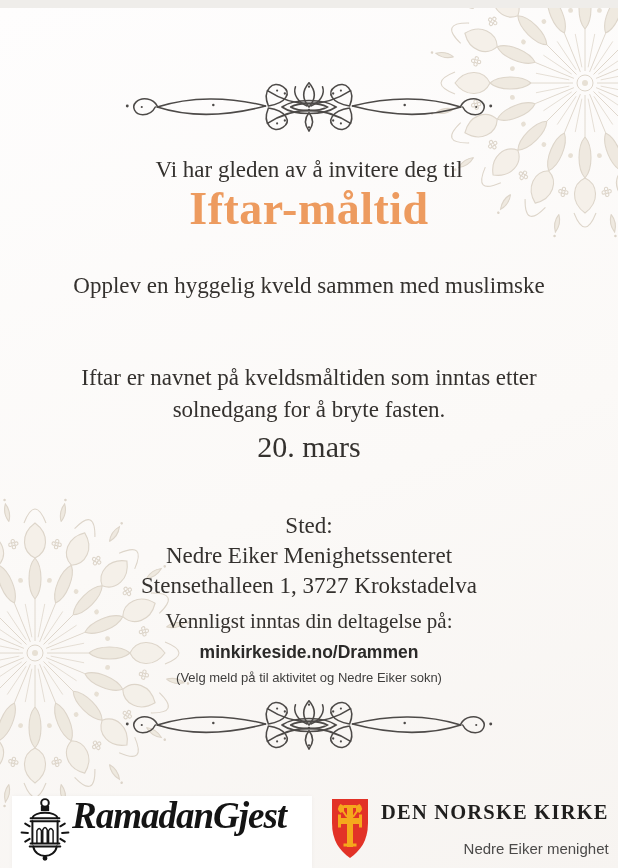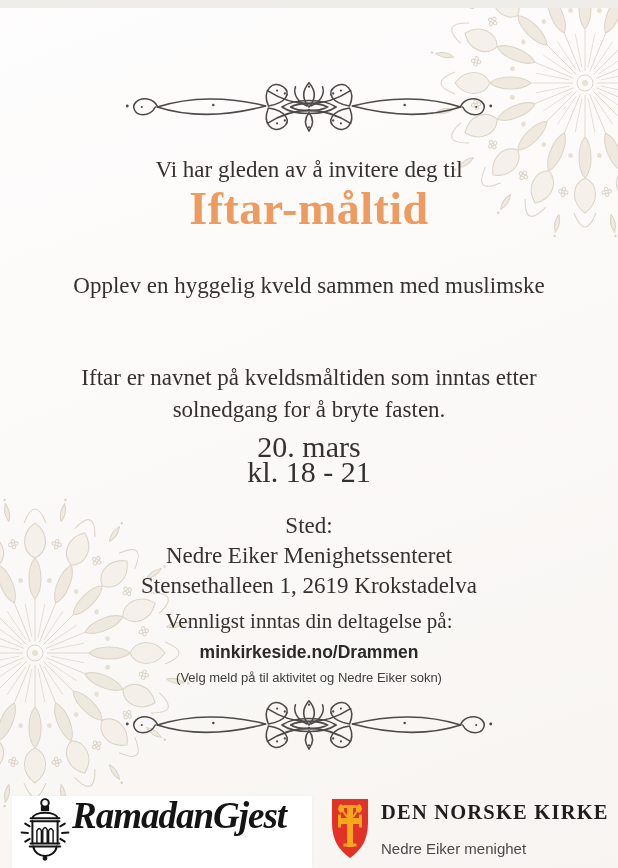--- a/index.html
+++ b/index.html
@@ -27,21 +27,21 @@
   .logo-left{
     position:absolute;left:12px;top:788px;width:300px;height:74px;background:#ffffff;
     display:flex;align-items:flex-start;padding-left:6px;box-sizing:border-box;
     box-shadow:0 0 4px rgba(0,0,0,.04);
   }
   .rg-name{
     font-family:"Liberation Serif",serif;font-style:italic;font-weight:bold;
     font-size:37px;color:#141414;letter-spacing:-1px;white-space:nowrap;margin-top:-2px;
   }
   .logo-right{position:absolute;left:330px;top:787px;display:flex;gap:11px;align-items:center;}
-  .church-text{display:flex;flex-direction:column;gap:16px;}
+  .church-text{display:flex;flex-direction:column;gap:16px;text-align:right;}
   .church-name{
     font-family:"Liberation Serif",serif;font-weight:600;font-size:20.5px;
     letter-spacing:1.2px;color:#1f1e1d;white-space:nowrap;
   }
   .church-parish{font-family:"Liberation Sans",sans-serif;font-size:15px;color:#4b4a49;}
   svg{display:block;}
 </style>
 </head>
 <body>
 
@@ -139,27 +139,26 @@
   <div class="center-line body1">
     <div>Opplev en hyggelig kveld sammen med muslimske</div>
   </div>
   <div class="center-line body2">
     <div>Iftar er navnet på kveldsmåltiden som inntas etter</div>
     <div>solnedgang for å bryte fasten.</div>
   </div>
 
   <div class="center-line datetime">
     <div>20. mars</div>
-    <div>kl. 18 - 21</div>
   </div>
 
   <div class="center-line sted">
     <div>Sted:</div>
     <div>Nedre Eiker Menighetssenteret</div>
-    <div>Stensethalleen 1, 2619 Krokstadelva</div>
+    <div>Stensethalleen 1, 3727 Krokstadelva</div>
   </div>
 
   <div class="center-line rsvp-label">Vennligst inntas din deltagelse på:</div>
   <div class="center-line rsvp-url">minkirkeside.no/Drammen</div>
   <div class="center-line rsvp-note">(Velg meld på til aktivitet og Nedre Eiker sokn)</div>
 
   <svg class="flourish bottom" viewBox="0 0 390 60">
     <use href="#flourish-g"></use>
   </svg>
 

